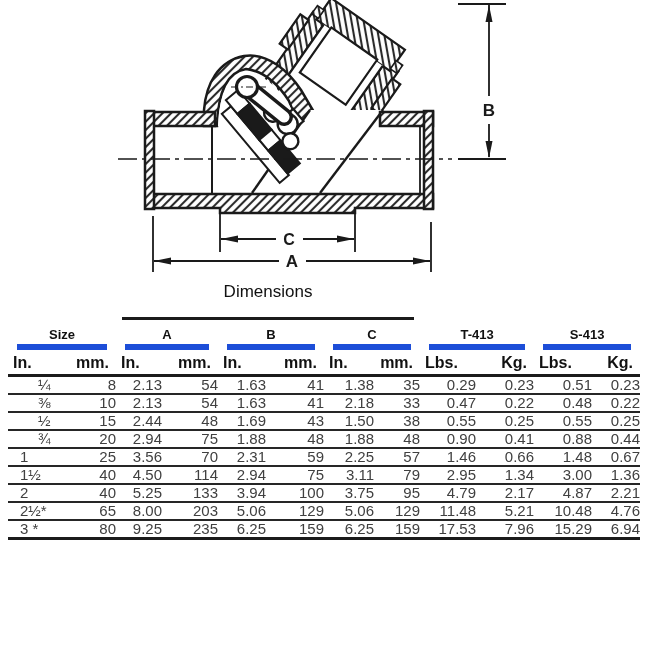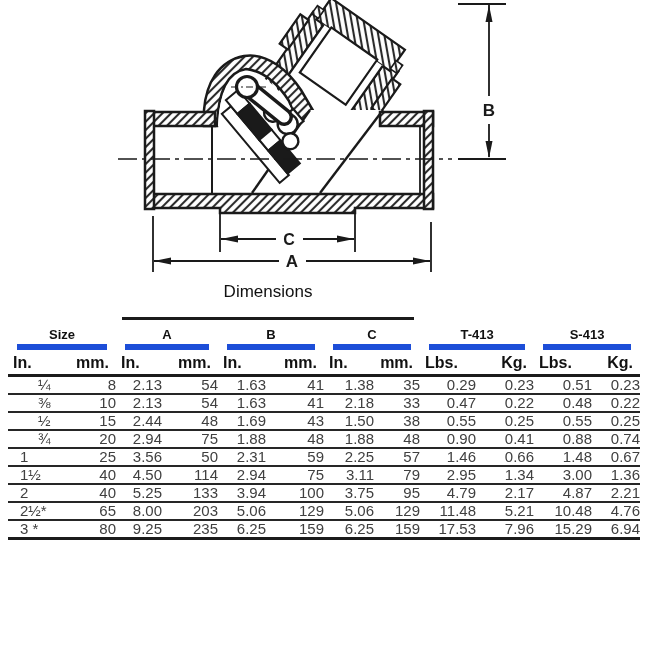--- a/index.html
+++ b/index.html
@@ -248,27 +248,27 @@
           <td>20</td>
           <td>2.94</td>
           <td>75</td>
           <td>1.88</td>
           <td>48</td>
           <td>1.88</td>
           <td>48</td>
           <td>0.90</td>
           <td>0.41</td>
           <td>0.88</td>
-          <td>0.74</td>
+          <td>0.44</td>
         </tr>
         <tr>
           <td>1</td>
           <td>25</td>
           <td>3.56</td>
-          <td>50</td>
+          <td>70</td>
           <td>2.31</td>
           <td>59</td>
           <td>2.25</td>
           <td>57</td>
           <td>1.46</td>
           <td>0.66</td>
           <td>1.48</td>
           <td>0.67</td>
         </tr>
         <tr>

